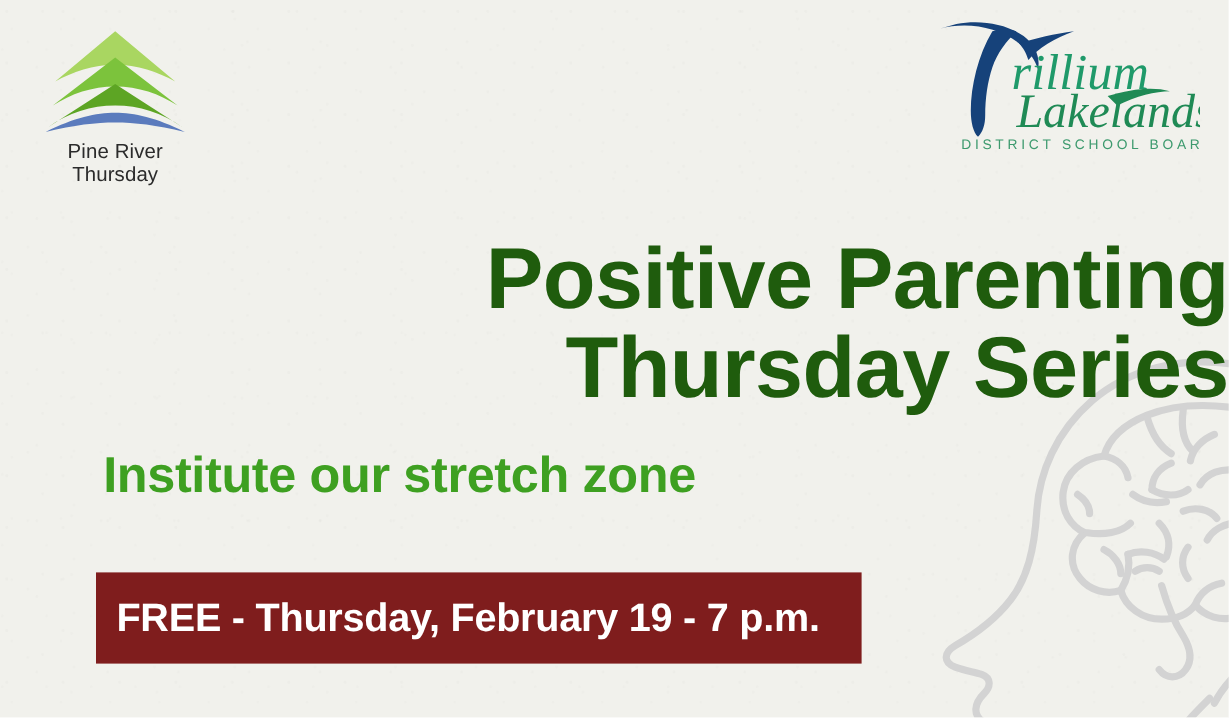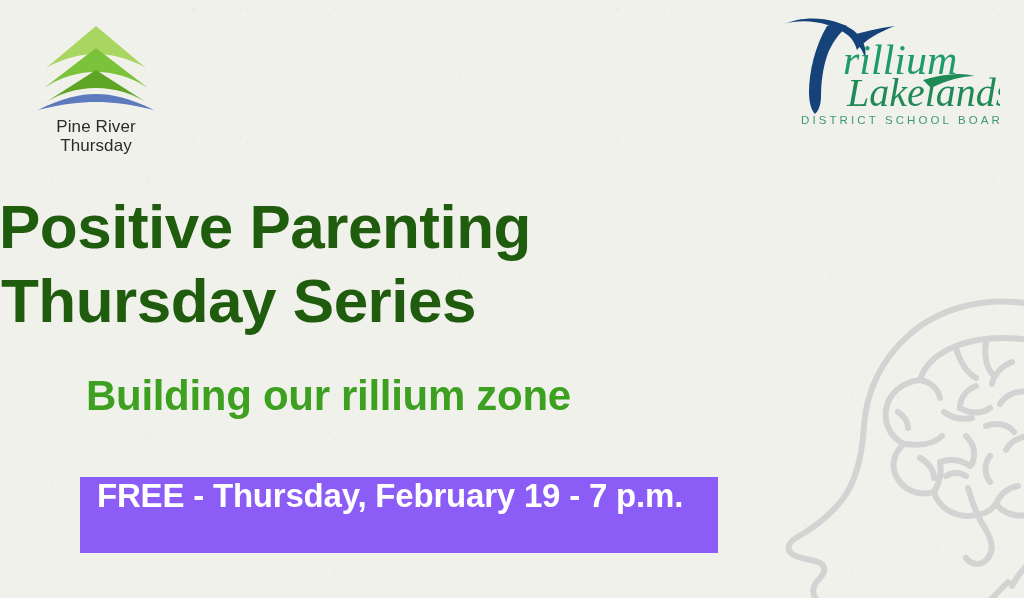--- a/index.html
+++ b/index.html
@@ -75,23 +75,23 @@
   }
   .tl-svg { width: 225px; height: 120px; display: block; }
 
   
   .title {
     position: absolute;
     left: 0;
     right: 0;
     top: 148px;
     z-index: 5;
-    text-align: left;
+    text-align: right;
     color: #1f5c0d;
-    font-size: 62px;
+    font-size: 72px;
     line-height: 74px;
     font-weight: 700;
     letter-spacing: -0.5px;
   }
   .title .line { display: block; }
   .title .line1 { margin-left: -1px; }
   .title .line2 { margin-left: 1px; }
 
   .subtitle {
     position: absolute;
@@ -104,23 +104,24 @@
     font-weight: 700;
     letter-spacing: -0.3px;
   }
 
   .banner {
     position: absolute;
     left: 80px;
     top: 477px;
     width: 638px;
     height: 76px;
-    background: #8b5cf6;
+    background: #7f1d1d;
     z-index: 5;
     display: flex;
+    align-items: center;
   }
   .banner-text {
     color: #ffffff;
     font-size: 33px;
     font-weight: 700;
     letter-spacing: -0.2px;
     padding-left: 17px;
     white-space: nowrap;
   }
 </style>
@@ -209,19 +210,19 @@
 
       <text x="26" y="114" font-family="'Liberation Sans', sans-serif" font-size="11.5" letter-spacing="3.1" fill="#3d9a6e">DISTRICT SCHOOL BOARD</text>
     </svg>
   </div>
 
   <h1 class="title">
     <span class="line line1">Positive Parenting</span>
     <span class="line line2">Thursday Series</span>
   </h1>
 
-  <div class="subtitle">Building our rillium zone</div>
+  <div class="subtitle">Institute our stretch zone</div>
 
   <div class="banner">
     <span class="banner-text">FREE - Thursday, February 19 - 7 p.m.</span>
   </div>
 
 </div>
 
 </body></html>

